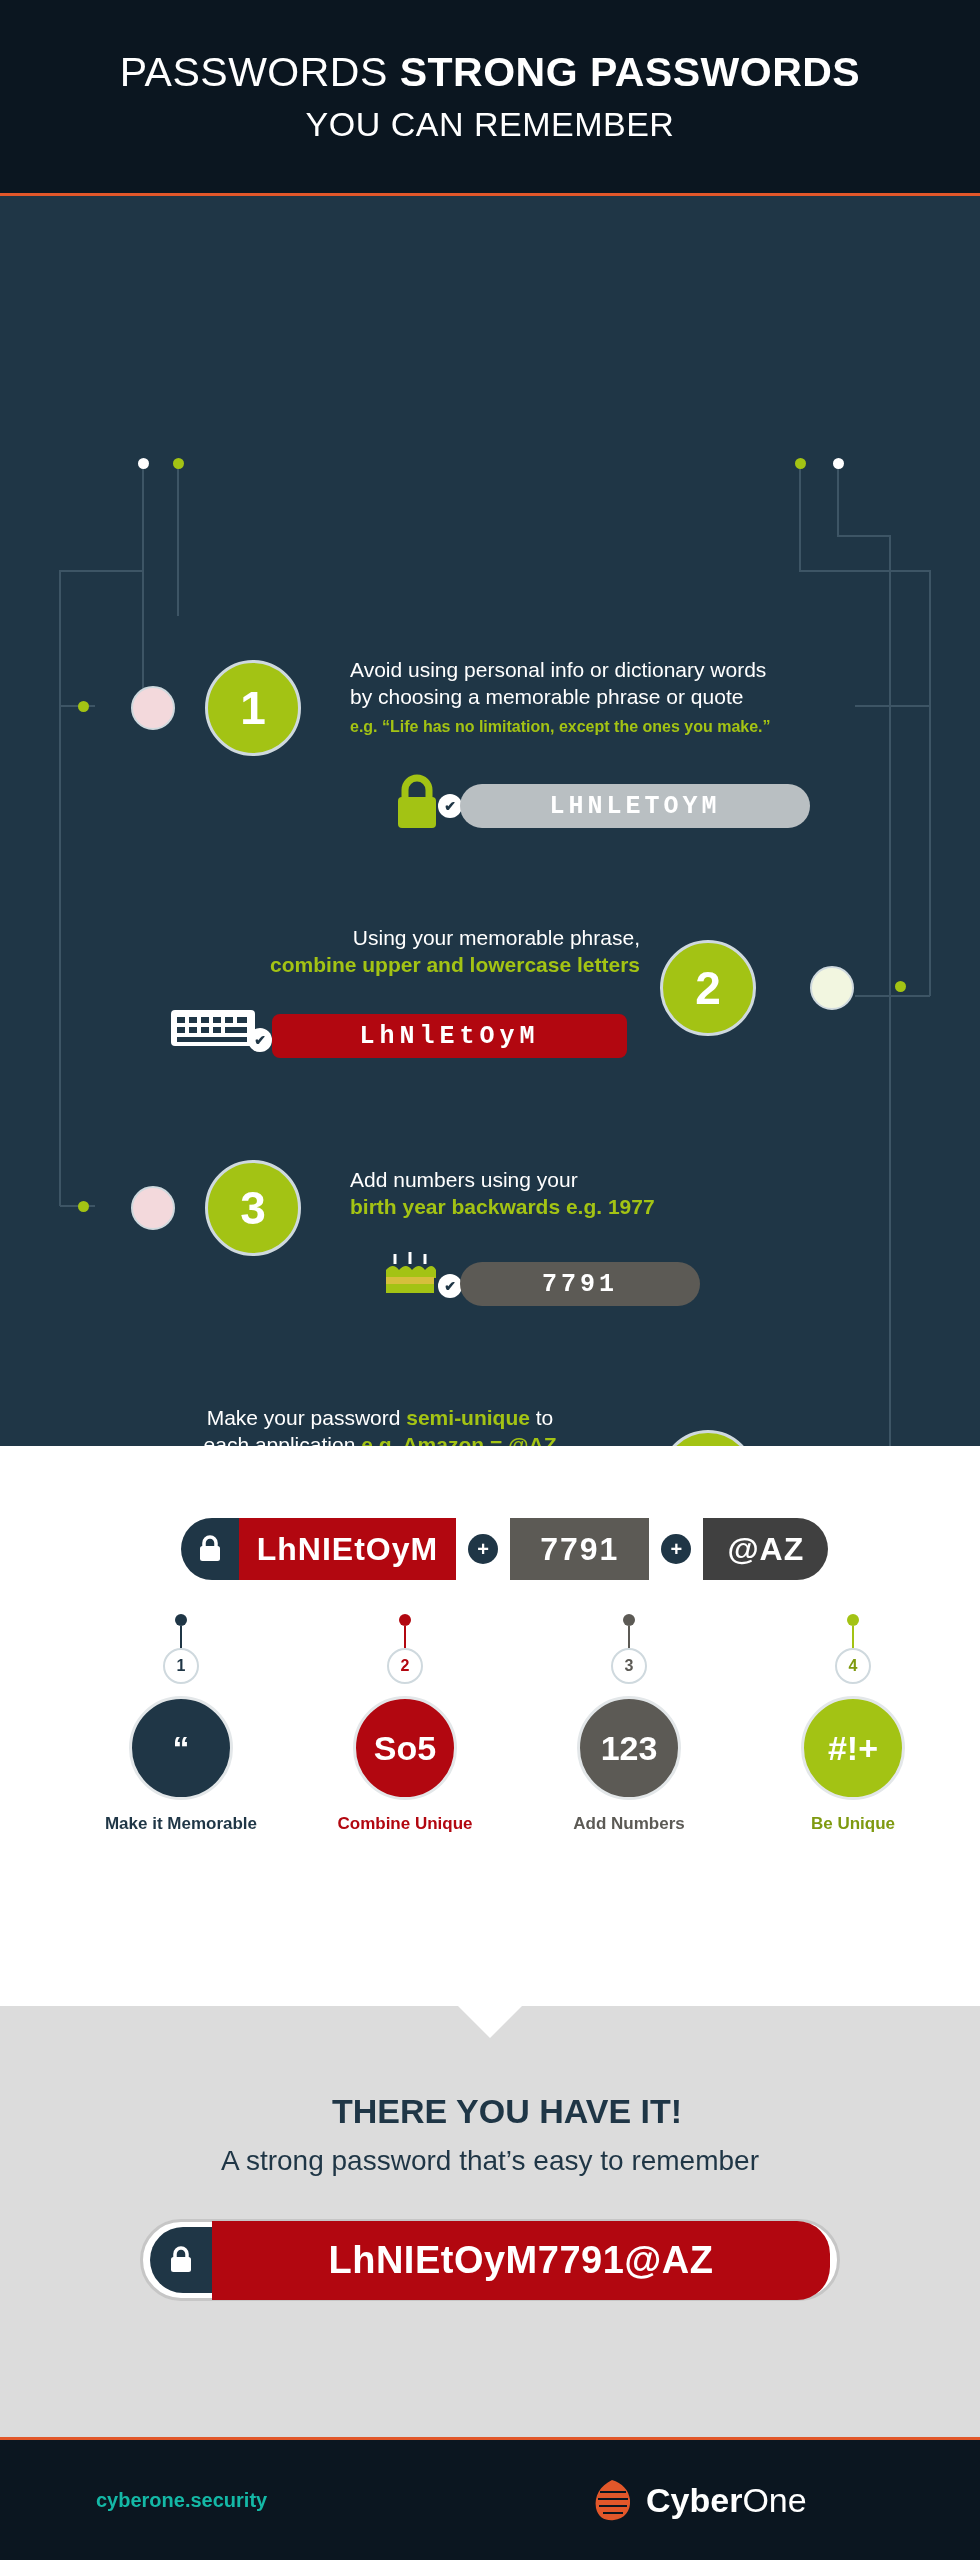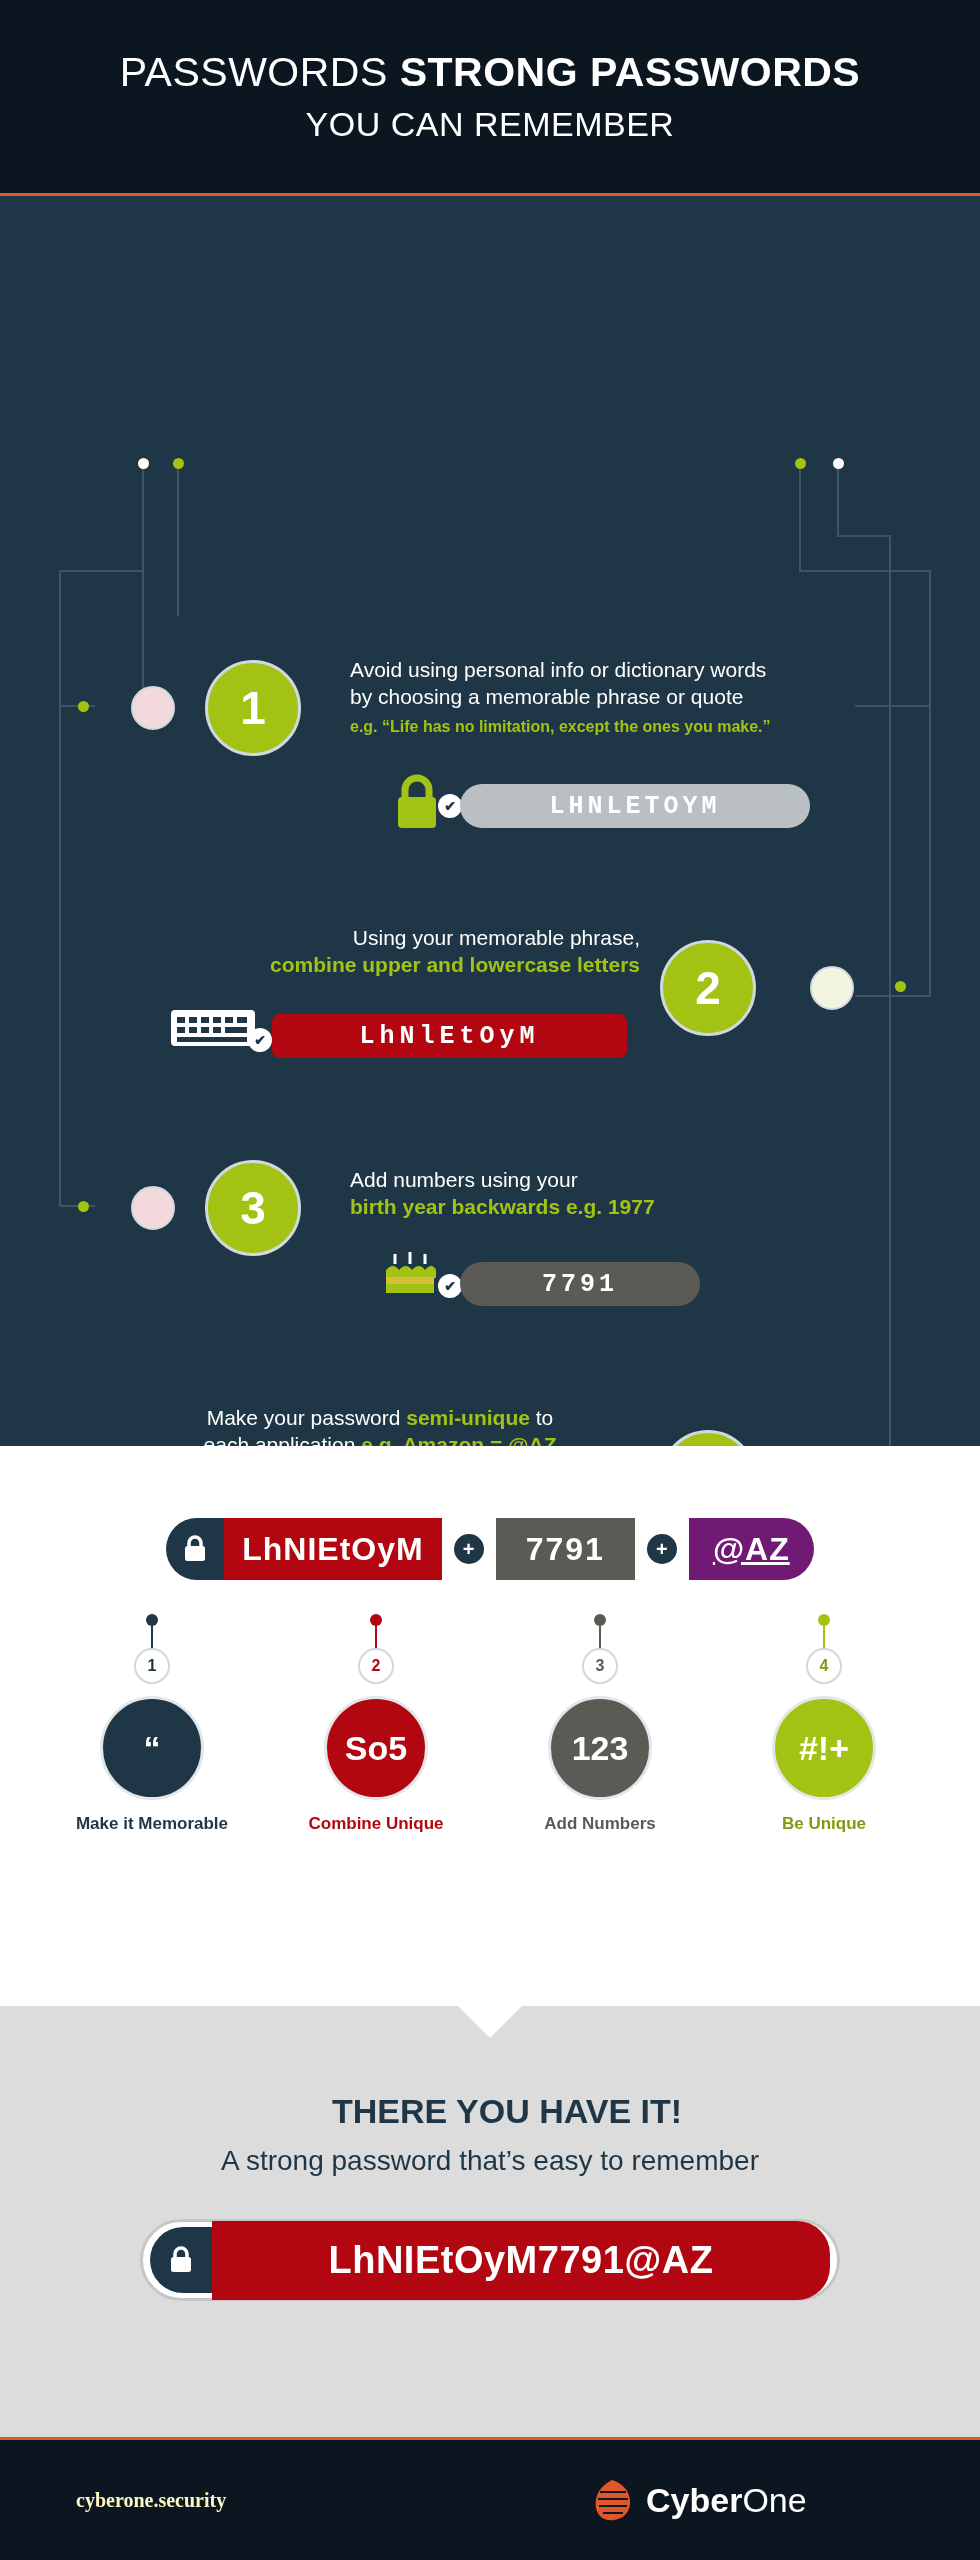--- a/index.html
+++ b/index.html
@@ -124,20 +124,21 @@
     width: 0; height: 0;
     border-left: 32px solid transparent;
     border-right: 32px solid transparent;
   }
 
   
   .summary {
     position: relative;
     height: 560px;
     background: #ffffff;
+    margin-left: 29px;
   }
   .combo {
     position: absolute;
     top: 72px;
     left: 0; right: 0;
     display: flex;
     align-items: center;
     justify-content: center;
     gap: 12px;
   }
@@ -150,21 +151,21 @@
     color: #ffffff;
   }
   .chip-lock {
     background: #1f3646;
     width: 58px;
     border-radius: 31px 0 0 31px;
     justify-content: center;
   }
   .chip-red { background: #b20710; padding: 0 18px; letter-spacing: 1px; }
   .chip-grey { background: #5c5a55; padding: 0 30px; letter-spacing: 2px; }
-  .chip-green { background: #701a75; padding: 16px 24px; border-radius: 0 31px 31px 0; letter-spacing: 1px; text-decoration: underline; }
+  .chip-green { background: #404040; padding: 16px 24px; border-radius: 0 31px 31px 0; letter-spacing: 1px; }
   .plus {
     width: 30px; height: 30px; border-radius: 50%;
     background: #1f3646; color: #fff;
     display: flex; align-items: center; justify-content: center;
     font-size: 20px; font-weight: 700;
   }
 
   .marker-col { position: absolute; text-align: center; width: 160px; }
   .marker-dot { width: 12px; height: 12px; border-radius: 50%; margin: 0 auto; }
   .marker-line { width: 2px; height: 22px; margin: 0 auto; }
@@ -230,25 +231,24 @@
   
   .footer {
     position: relative;
     height: 120px;
     background: #0b1620;
     display: flex;
     align-items: center;
   }
   .footer-url {
     position: absolute;
-    left: 76px;
-    color: #fef9c3;
+    left: 96px;
+    color: #14b8a6;
     font-size: 20px;
     font-weight: 700;
-    font-family: Liberation Serif, serif;
   }
   .brand {
     position: absolute;
     left: 590px;
     display: flex; align-items: center; gap: 12px;
   }
   .brand-name { color: #ffffff; font-size: 34px; font-weight: 700; }
   .brand-name .one { font-weight: 400; }
 </style>
 </head>

